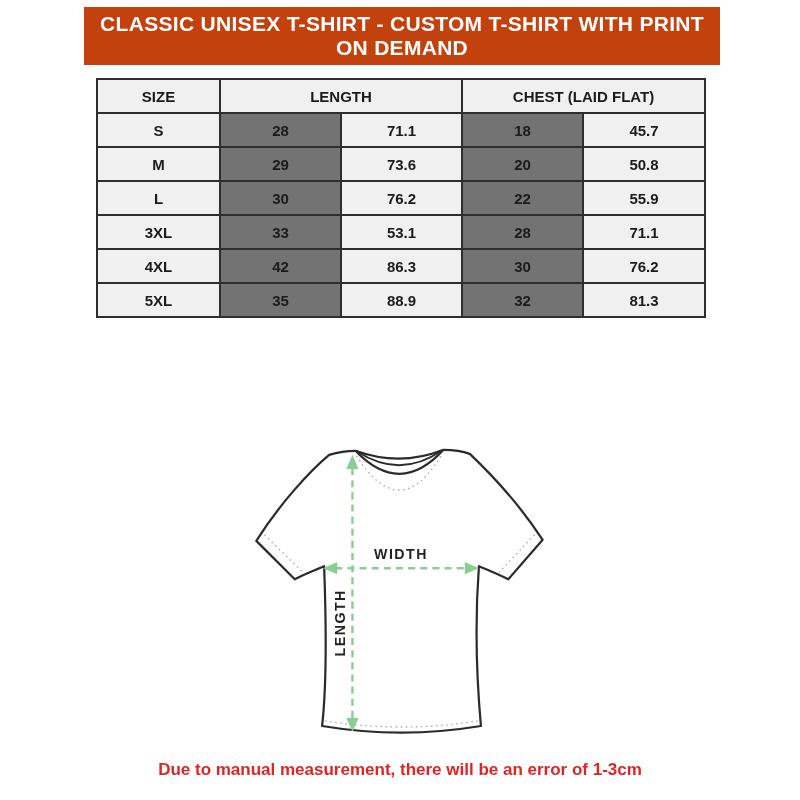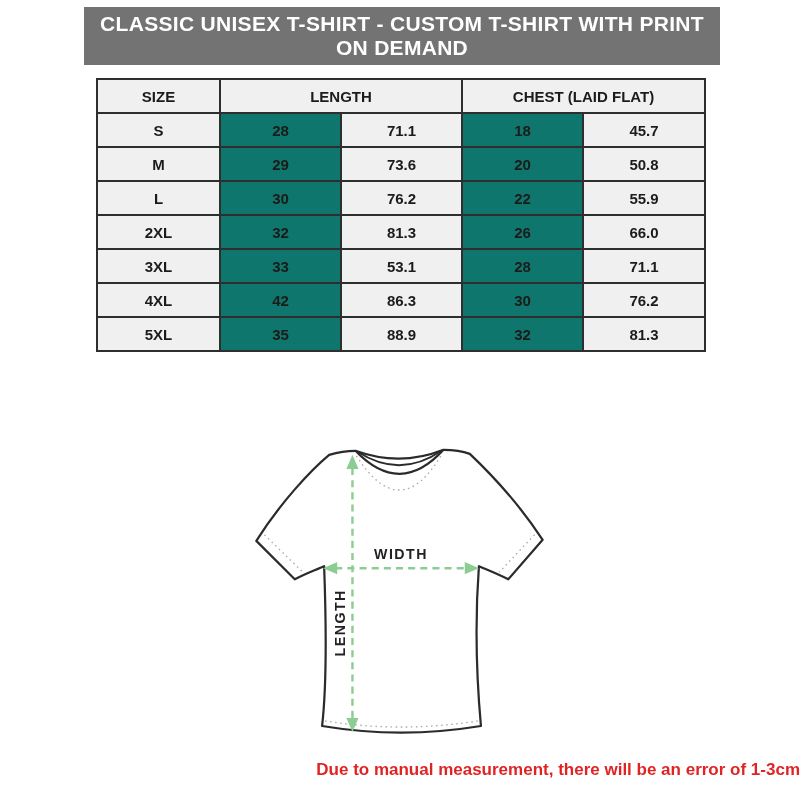--- a/index.html
+++ b/index.html
@@ -3,48 +3,48 @@
 <meta charset="utf-8">
 <style>
   html,body { margin:0; padding:0; background:#ffffff; }
   .page {
     position:relative; width:800px; height:800px; background:#ffffff;
     font-family:"Liberation Sans", sans-serif; overflow:hidden;
   }
   
   .banner {
     position:absolute; left:84px; top:7px; width:636px; height:58px;
-    background:#737373; color:#ffffff;
+    background:#c2410c; color:#ffffff;
     display:flex; align-items:center; justify-content:center;
     font-weight:700; font-size:21px; letter-spacing:0.3px; text-align:center;
   }
   
   table.size-table {
     position:absolute; left:96px; top:78px; width:608px;
     border-collapse:collapse; table-layout:fixed;
   }
   table.size-table th, table.size-table td {
     border:2px solid #2e2e2e; height:32px; padding:0;
     text-align:center; vertical-align:middle;
     font-size:15px; font-weight:700; color:#1b1b1b;
   }
   table.size-table th { background:#f0f0f0; }
-  table.size-table td { background:#0f766e; }
+  table.size-table td { background:#737373; }
   table.size-table td.shaded { background:#f0f0f0; }
   
   .diagram { position:absolute; left:228px; top:423px; width:344px; height:345px; }
   .diagram svg { width:100%; height:100%; display:block; }
   .diagram text {
     font-family:"Liberation Sans", sans-serif; font-weight:700;
     font-size:14px; letter-spacing:1.5px; fill:#222222;
   }
   
   .note {
     position:absolute; left:0; top:760px; width:800px;
-    text-align:right; color:#e02424; font-weight:700; font-size:17px;
+    text-align:center; color:#e02424; font-weight:700; font-size:17px;
   }
 </style>
 </head>
 <body>
 
 <div class="page">
 
   <div class="banner">
     <span>CLASSIC UNISEX T-SHIRT - CUSTOM T-SHIRT WITH PRINT ON DEMAND</span>
   </div>
@@ -78,27 +78,20 @@
         <td class="shaded">73.6</td>
         <td>20</td>
         <td class="shaded">50.8</td>
       </tr>
       <tr>
         <td class="shaded">L</td>
         <td>30</td>
         <td class="shaded">76.2</td>
         <td>22</td>
         <td class="shaded">55.9</td>
-      </tr>
-      <tr>
-        <td class="shaded">2XL</td>
-        <td>32</td>
-        <td class="shaded">81.3</td>
-        <td>26</td>
-        <td class="shaded">66.0</td>
       </tr>
       <tr>
         <td class="shaded">3XL</td>
         <td>33</td>
         <td class="shaded">53.1</td>
         <td>28</td>
         <td class="shaded">71.1</td>
       </tr>
       <tr>
         <td class="shaded">4XL</td>

